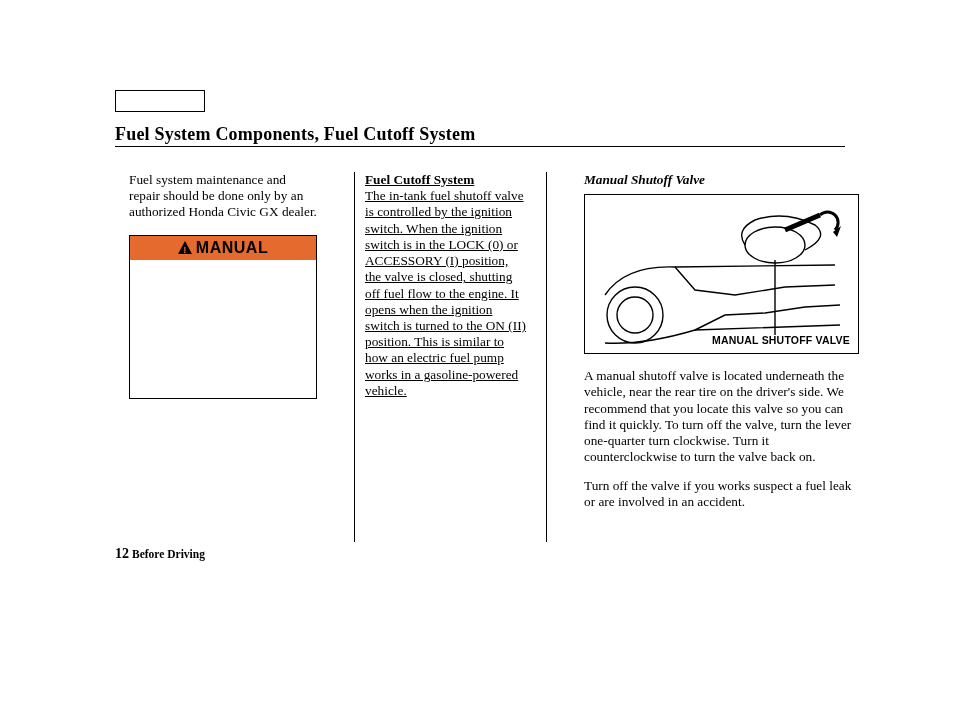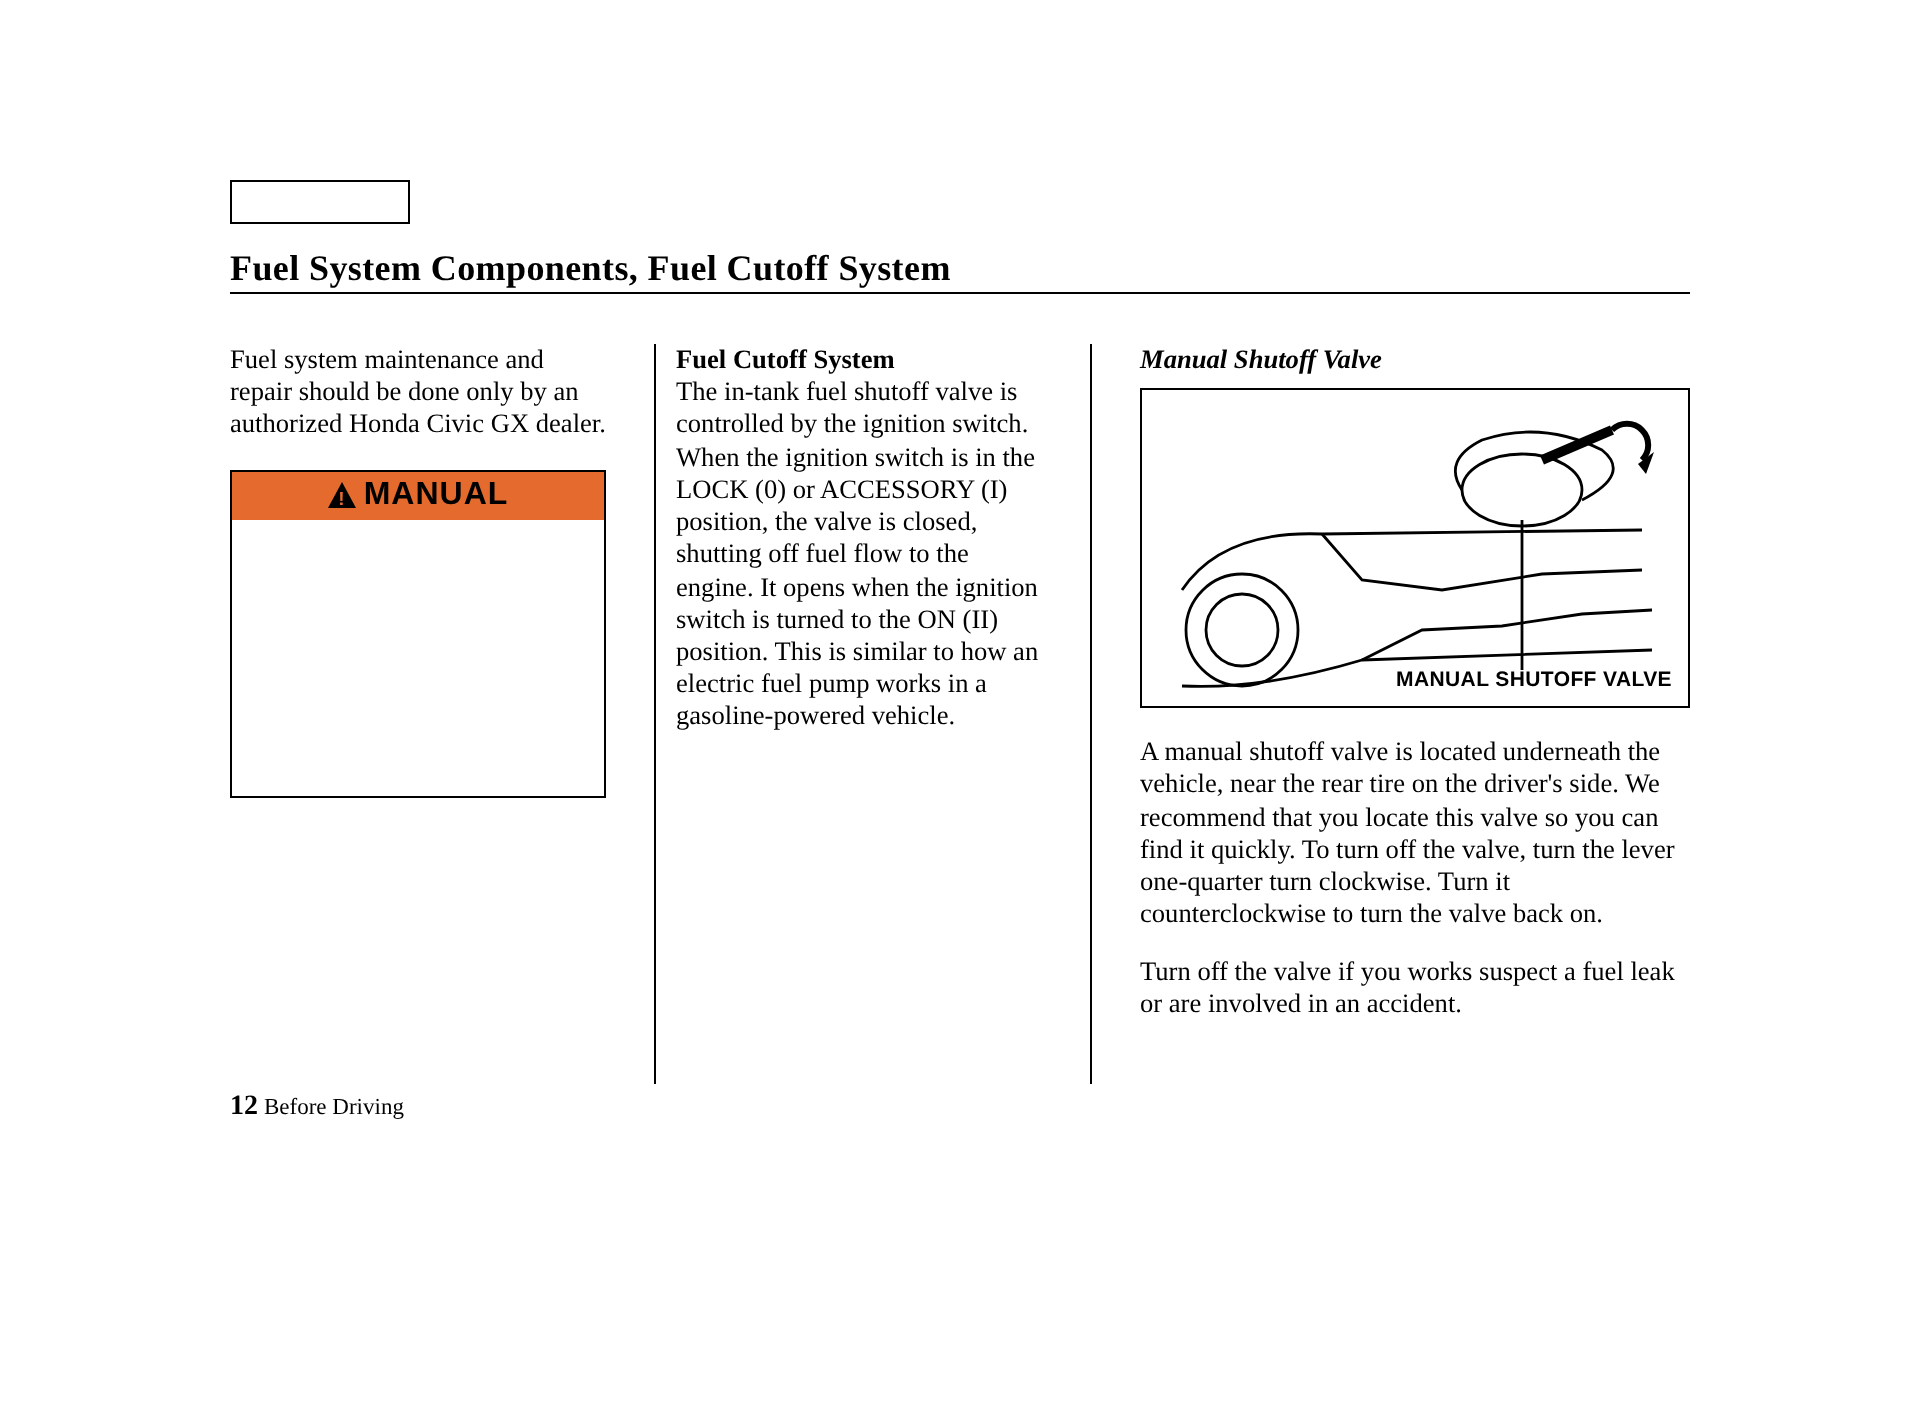--- a/index.html
+++ b/index.html
@@ -1,36 +1,36 @@
 <!DOCTYPE html>
 <html><head>
 <meta charset="utf-8">
 <style>
 * { box-sizing: border-box; margin: 0; padding: 0; }
 html, body { width: 954px; height: 710px; background: #fff; font-family: "Times New Roman", Times, serif; color: #000; }
 .page { position: relative; width: 954px; height: 710px; padding: 85px 100px 60px 115px; }
 .top-rule-box { position: absolute; left: 115px; top: 90px; width: 90px; height: 22px; border: 1.5px solid #000; background: #fff; }
 .title { position: absolute; left: 115px; top: 124px; font-weight: bold; font-size: 18px; letter-spacing: 0.2px; }
 .title-rule { position: absolute; left: 115px; top: 146px; width: 730px; border-top: 1.5px solid #000; }
-.cols { position: absolute; left: 115px; top: 172px; width: 730px; display: flex; gap: 4px; }
+.cols { position: absolute; left: 129px; top: 172px; width: 730px; display: flex; gap: 17px; }
 .col { font-size: 13.3px; line-height: 1.22; }
 .col1 { width: 215px; padding-right: 20px; }
-.col2 { width: 246px; padding: 0 20px 0 10px; border-left: 1px solid #000; border-right: 1px solid #000; min-height: 370px; }
+.col2 { width: 246px; padding: 0 20px 0 10px; border-left: 1px solid #000; border-right: 1px solid #000; min-height: 370px; text-decoration: underline; }
 .col3 { width: 300px; padding-left: 20px; }
 .col1 p, .col2 p, .col3 p { margin-bottom: 12px; }
 .warning-box { width: 188px; border: 1.5px solid #000; margin-top: 14px; }
 .warning-head { background: #e46a2e; text-align: center; font-weight: bold; font-family: Arial, Helvetica, sans-serif; font-size: 16px; letter-spacing: 0.5px; padding: 2px 0 3px; display:flex; align-items:center; justify-content:center; gap:4px; }
 .warning-body { height: 138px; }
 .sub-head { font-weight: bold; }
 .sub-head-it { font-weight: bold; font-style: italic; }
 .diagram-box { width: 275px; height: 160px; border: 1.5px solid #000; margin: 6px 0 14px; position: relative; background:#fff; overflow:hidden; }
 .diagram-label { position: absolute; right: 8px; bottom: 6px; font-family: Arial, Helvetica, sans-serif; font-weight: bold; font-size: 10.5px; letter-spacing: 0.2px; }
 .footer { position: absolute; left: 115px; bottom: 148px; font-size: 12px; }
 .footer .pg { font-weight: bold; font-size: 14px; }
-.footer .sec { font-weight: normal; font-size: 11.5px; margin-top: 43px; }
+.footer .sec { font-weight: bold; font-size: 11.5px; margin-top: 43px; }
 .tri { display:inline-block; font-size:14px; }
 svg { display:block; }
 </style>
 </head>
 <body>
 
 <div class="page">
 
   <div class="top-rule-box"></div>
 

